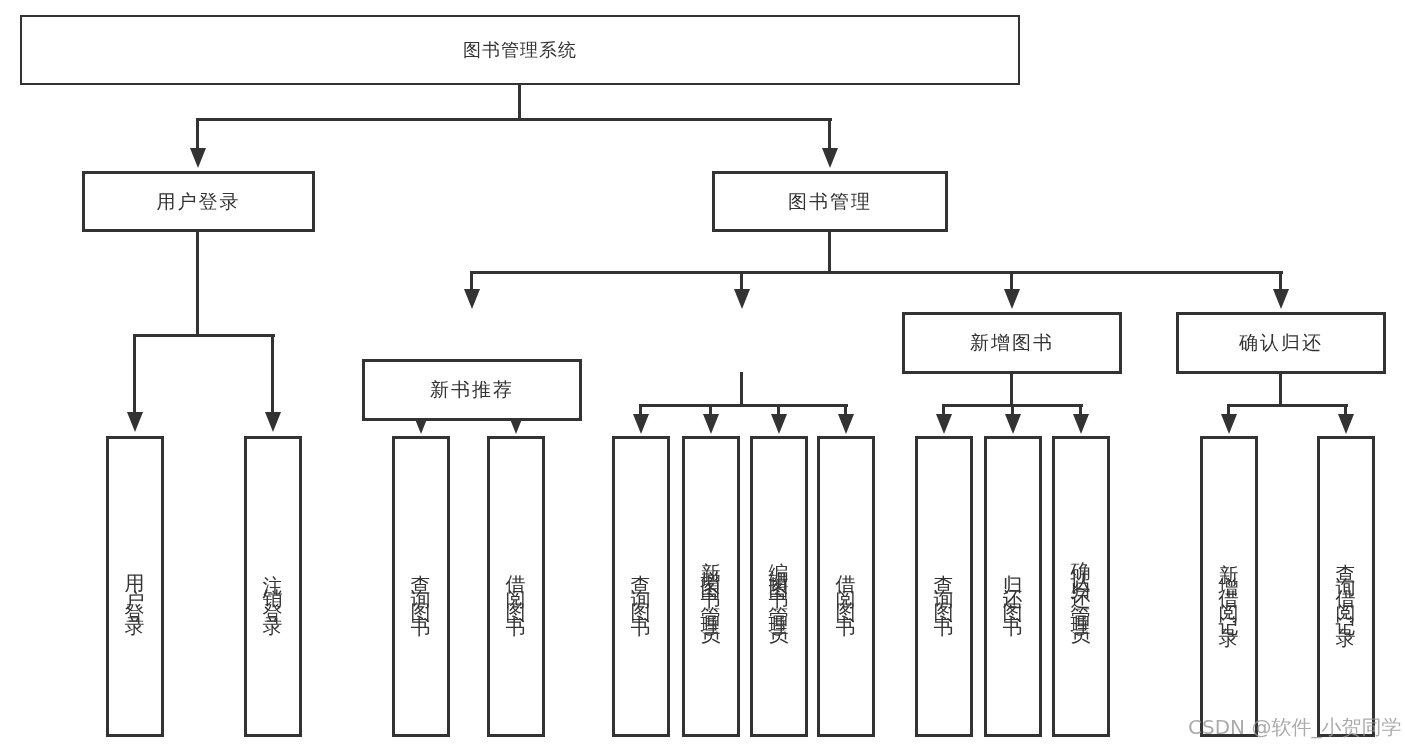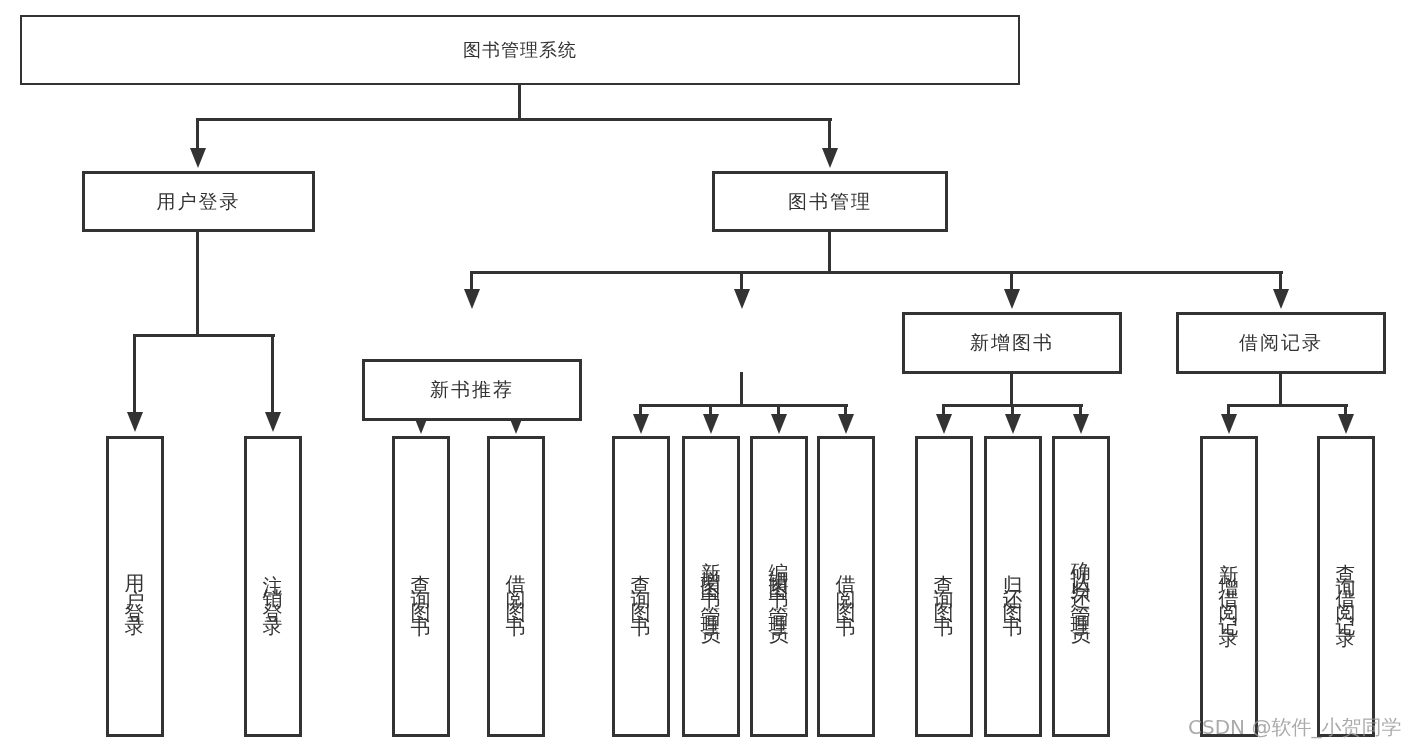--- a/index.html
+++ b/index.html
@@ -37,21 +37,21 @@
 
 <div class="canvas">
 
   <div class="box hbox root-box" style="left:20px;top:15px;width:1000px;height:70px;">图书管理系统</div>
 
   <div class="box hbox" style="left:82px;top:171px;width:233px;height:61px;">用户登录</div>
   <div class="box hbox" style="left:712px;top:171px;width:236px;height:61px;">图书管理</div>
 
   <div class="box hbox" style="left:362px;top:312px;width:220px;height:62px;margin-top:47px;">新书推荐</div>
   <div class="box hbox" style="left:902px;top:312px;width:220px;height:62px;">新增图书</div>
-  <div class="box hbox" style="left:1176px;top:312px;width:210px;height:62px;">借阅记录</div>
+  <div class="box hbox" style="left:1176px;top:312px;width:210px;height:62px;">确认归还</div>
 
   <div class="box vbox vt-short" style="left:106px;top:436px;width:58px;height:301px;">用户登录</div>
   <div class="box vbox vt-short" style="left:244px;top:436px;width:58px;height:301px;">注销登录</div>
 
   <div class="box vbox vt-short" style="left:392px;top:436px;width:58px;height:301px;">查询图书</div>
   <div class="box vbox vt-short" style="left:487px;top:436px;width:58px;height:301px;">借阅图书</div>
 
   <div class="box vbox vt-short" style="left:612px;top:436px;width:58px;height:301px;">查询图书</div>
   <div class="box vbox vt-long" style="left:682px;top:436px;width:58px;height:301px;">新增图书（管理员）</div>
   <div class="box vbox vt-long" style="left:750px;top:436px;width:58px;height:301px;">编辑图书（管理员）</div>

